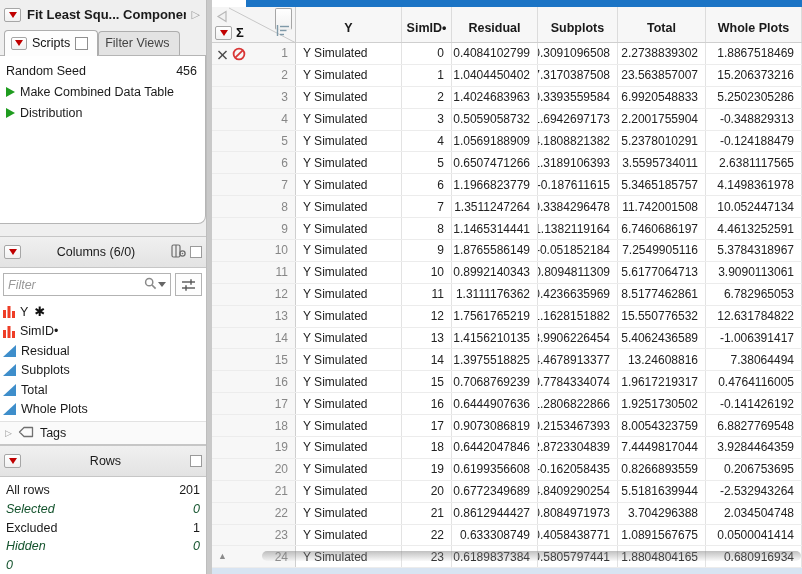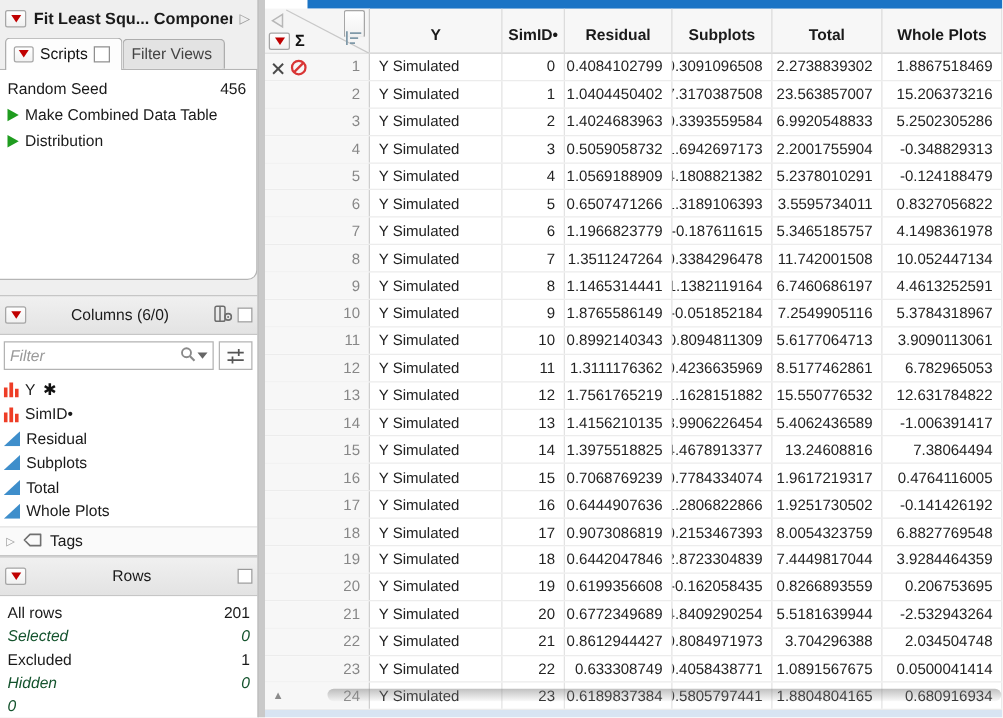--- a/index.html
+++ b/index.html
@@ -353,21 +353,21 @@
         </div>
         <div class="tr">
           <div class="rowhead">
             <span>6</span>
           </div>
           <div class="td text">Y Simulated</div>
           <div class="td num">5</div>
           <div class="td num">0.6507471266</div>
           <div class="td num">1.3189106393</div>
           <div class="td num">3.5595734011</div>
-          <div class="td num">0.8327056822</div>
+          <div class="td num">2.6381117565</div>
         </div>
         <div class="tr">
           <div class="rowhead">
             <span>7</span>
           </div>
           <div class="td text">Y Simulated</div>
           <div class="td num">6</div>
           <div class="td num">1.1966823779</div>
           <div class="td num">-0.187611615</div>
           <div class="td num">5.3465185757</div>

